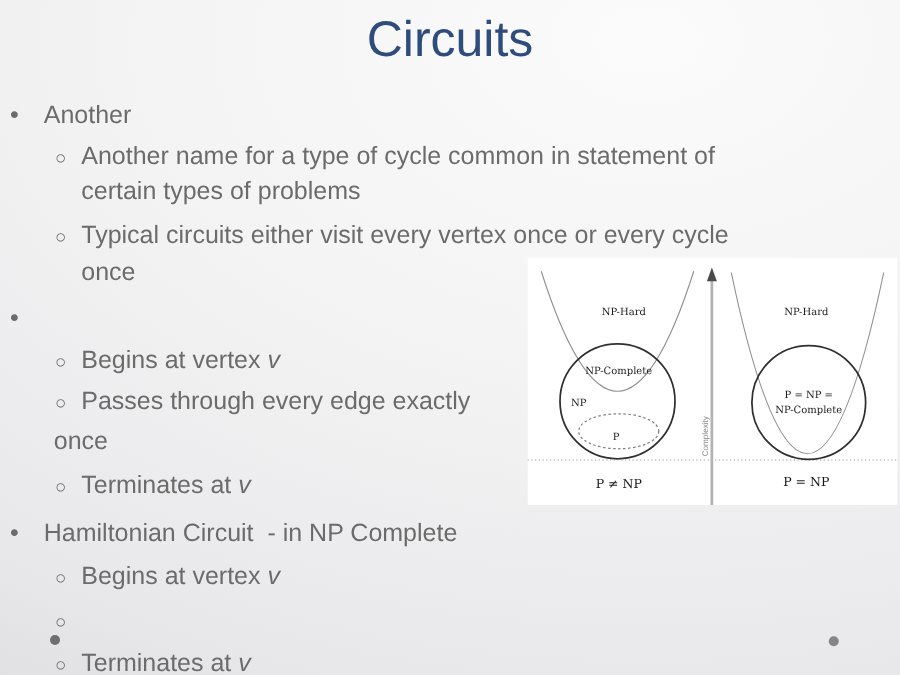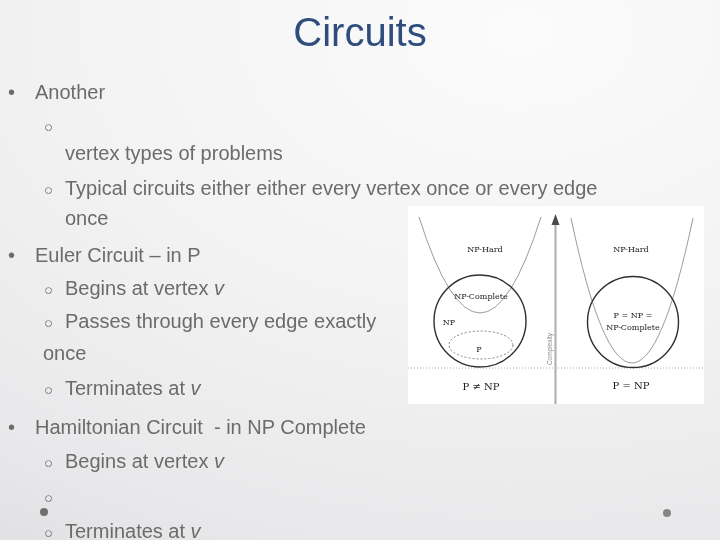--- a/index.html
+++ b/index.html
@@ -13,41 +13,41 @@
     font-size:20px;line-height:26px;}
   .line .txt{white-space:pre;}
   .l1{padding-left:35px;}
   .l2{padding-left:65px;}
   .c2{padding-left:65px;}
   .c0{padding-left:43px;}
   .bullet{position:absolute;top:0;color:#6b6b6b;}
   .l1 .bullet{left:8px;font-size:20px;}
   .l2 .bullet{left:44px;font-size:15px;top:2px;}
   .italic{font-style:italic;}
-  .diagram{position:absolute;left:408px;top:206px;width:296px;height:198px;}
+  .diagram{position:absolute;left:422px;top:206px;width:296px;height:198px;}
   .stray-dot{position:absolute;left:40px;top:508px;width:8px;height:8px;
     border-radius:50%;background:#6f6f6f;}
   .footer-dot{position:absolute;left:663px;top:509px;width:8px;height:8px;
     border-radius:50%;background:#858585;}
   .dlabel{font-family:"DejaVu Serif", serif;fill:#1a1a1a;}
 </style>
 </head>
 <body>
 
 <div class="slide">
 
   <h1 class="title">Circuits</h1>
 
   <div>
     <div class="line l1" style="top:79px"><span class="bullet">•</span><span class="txt">Another</span></div>
-    <div class="line l2" style="top:112px"><span class="bullet">○</span></div>
-    <div class="line c2" style="top:140px"><span class="txt">vertex types of problems</span></div>
-    <div class="line l2" style="top:175px"><span class="bullet">○</span><span class="txt">Typical circuits either either every vertex once or every edge</span></div>
+    <div class="line l2" style="top:112px"><span class="bullet">○</span><span class="txt">Another name for a type of cycle common in statement of</span></div>
+    <div class="line c2" style="top:140px"><span class="txt">certain types of problems</span></div>
+    <div class="line l2" style="top:175px"><span class="bullet">○</span><span class="txt">Typical circuits either visit every vertex once or every cycle</span></div>
     <div class="line c2" style="top:205px"><span class="txt">once</span></div>
-    <div class="line l1" style="top:242px"><span class="bullet">•</span><span class="txt">Euler Circuit – in P</span></div>
+    <div class="line l1" style="top:242px"><span class="bullet">•</span></div>
     <div class="line l2" style="top:275px"><span class="bullet">○</span><span class="txt">Begins at vertex </span><span class="txt italic">v</span></div>
     <div class="line l2" style="top:308px"><span class="bullet">○</span><span class="txt">Passes through every edge exactly</span></div>
     <div class="line c0" style="top:340px"><span class="txt">once</span></div>
     <div class="line l2" style="top:375px"><span class="bullet">○</span><span class="txt">Terminates at </span><span class="txt italic">v</span></div>
     <div class="line l1" style="top:414px"><span class="bullet">•</span><span class="txt">Hamiltonian Circuit  - in NP Complete</span></div>
     <div class="line l2" style="top:448px"><span class="bullet">○</span><span class="txt">Begins at vertex </span><span class="txt italic">v</span></div>
     <div class="line l2" style="top:483px"><span class="bullet">○</span></div>
     <div class="line l2" style="top:518px"><span class="bullet">○</span><span class="txt">Terminates at </span><span class="txt italic">v</span></div>
   </div>
 

